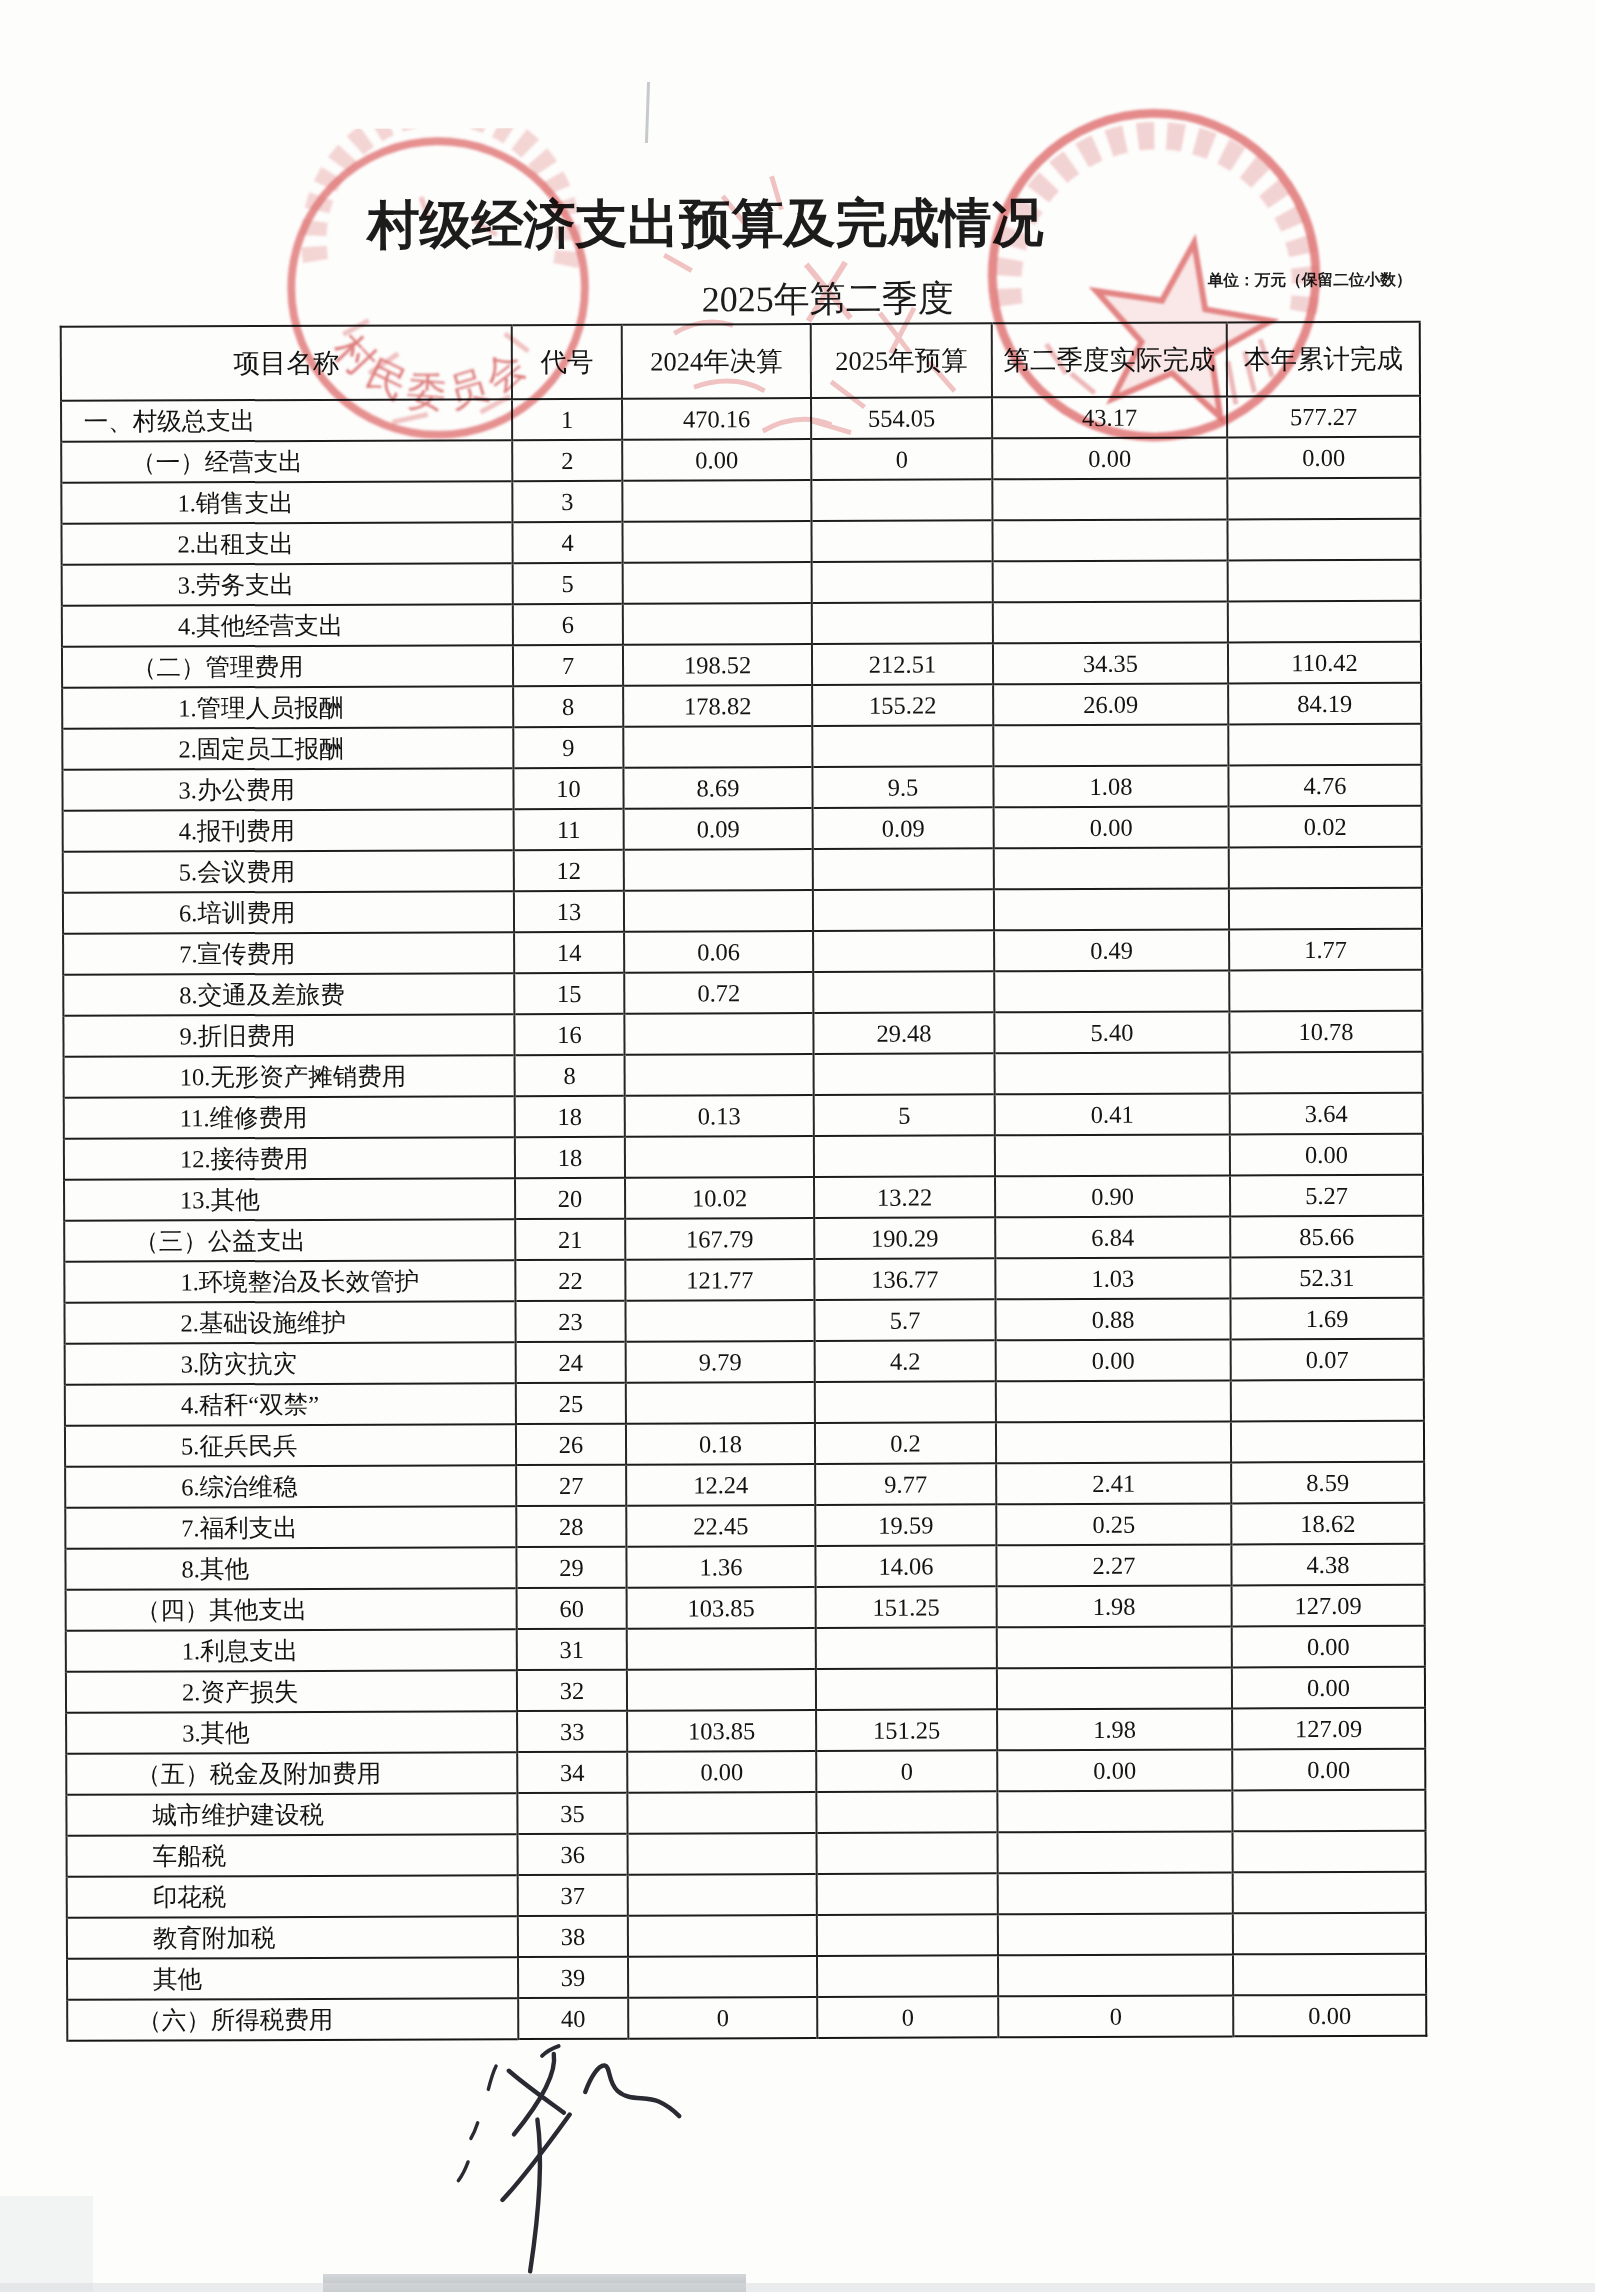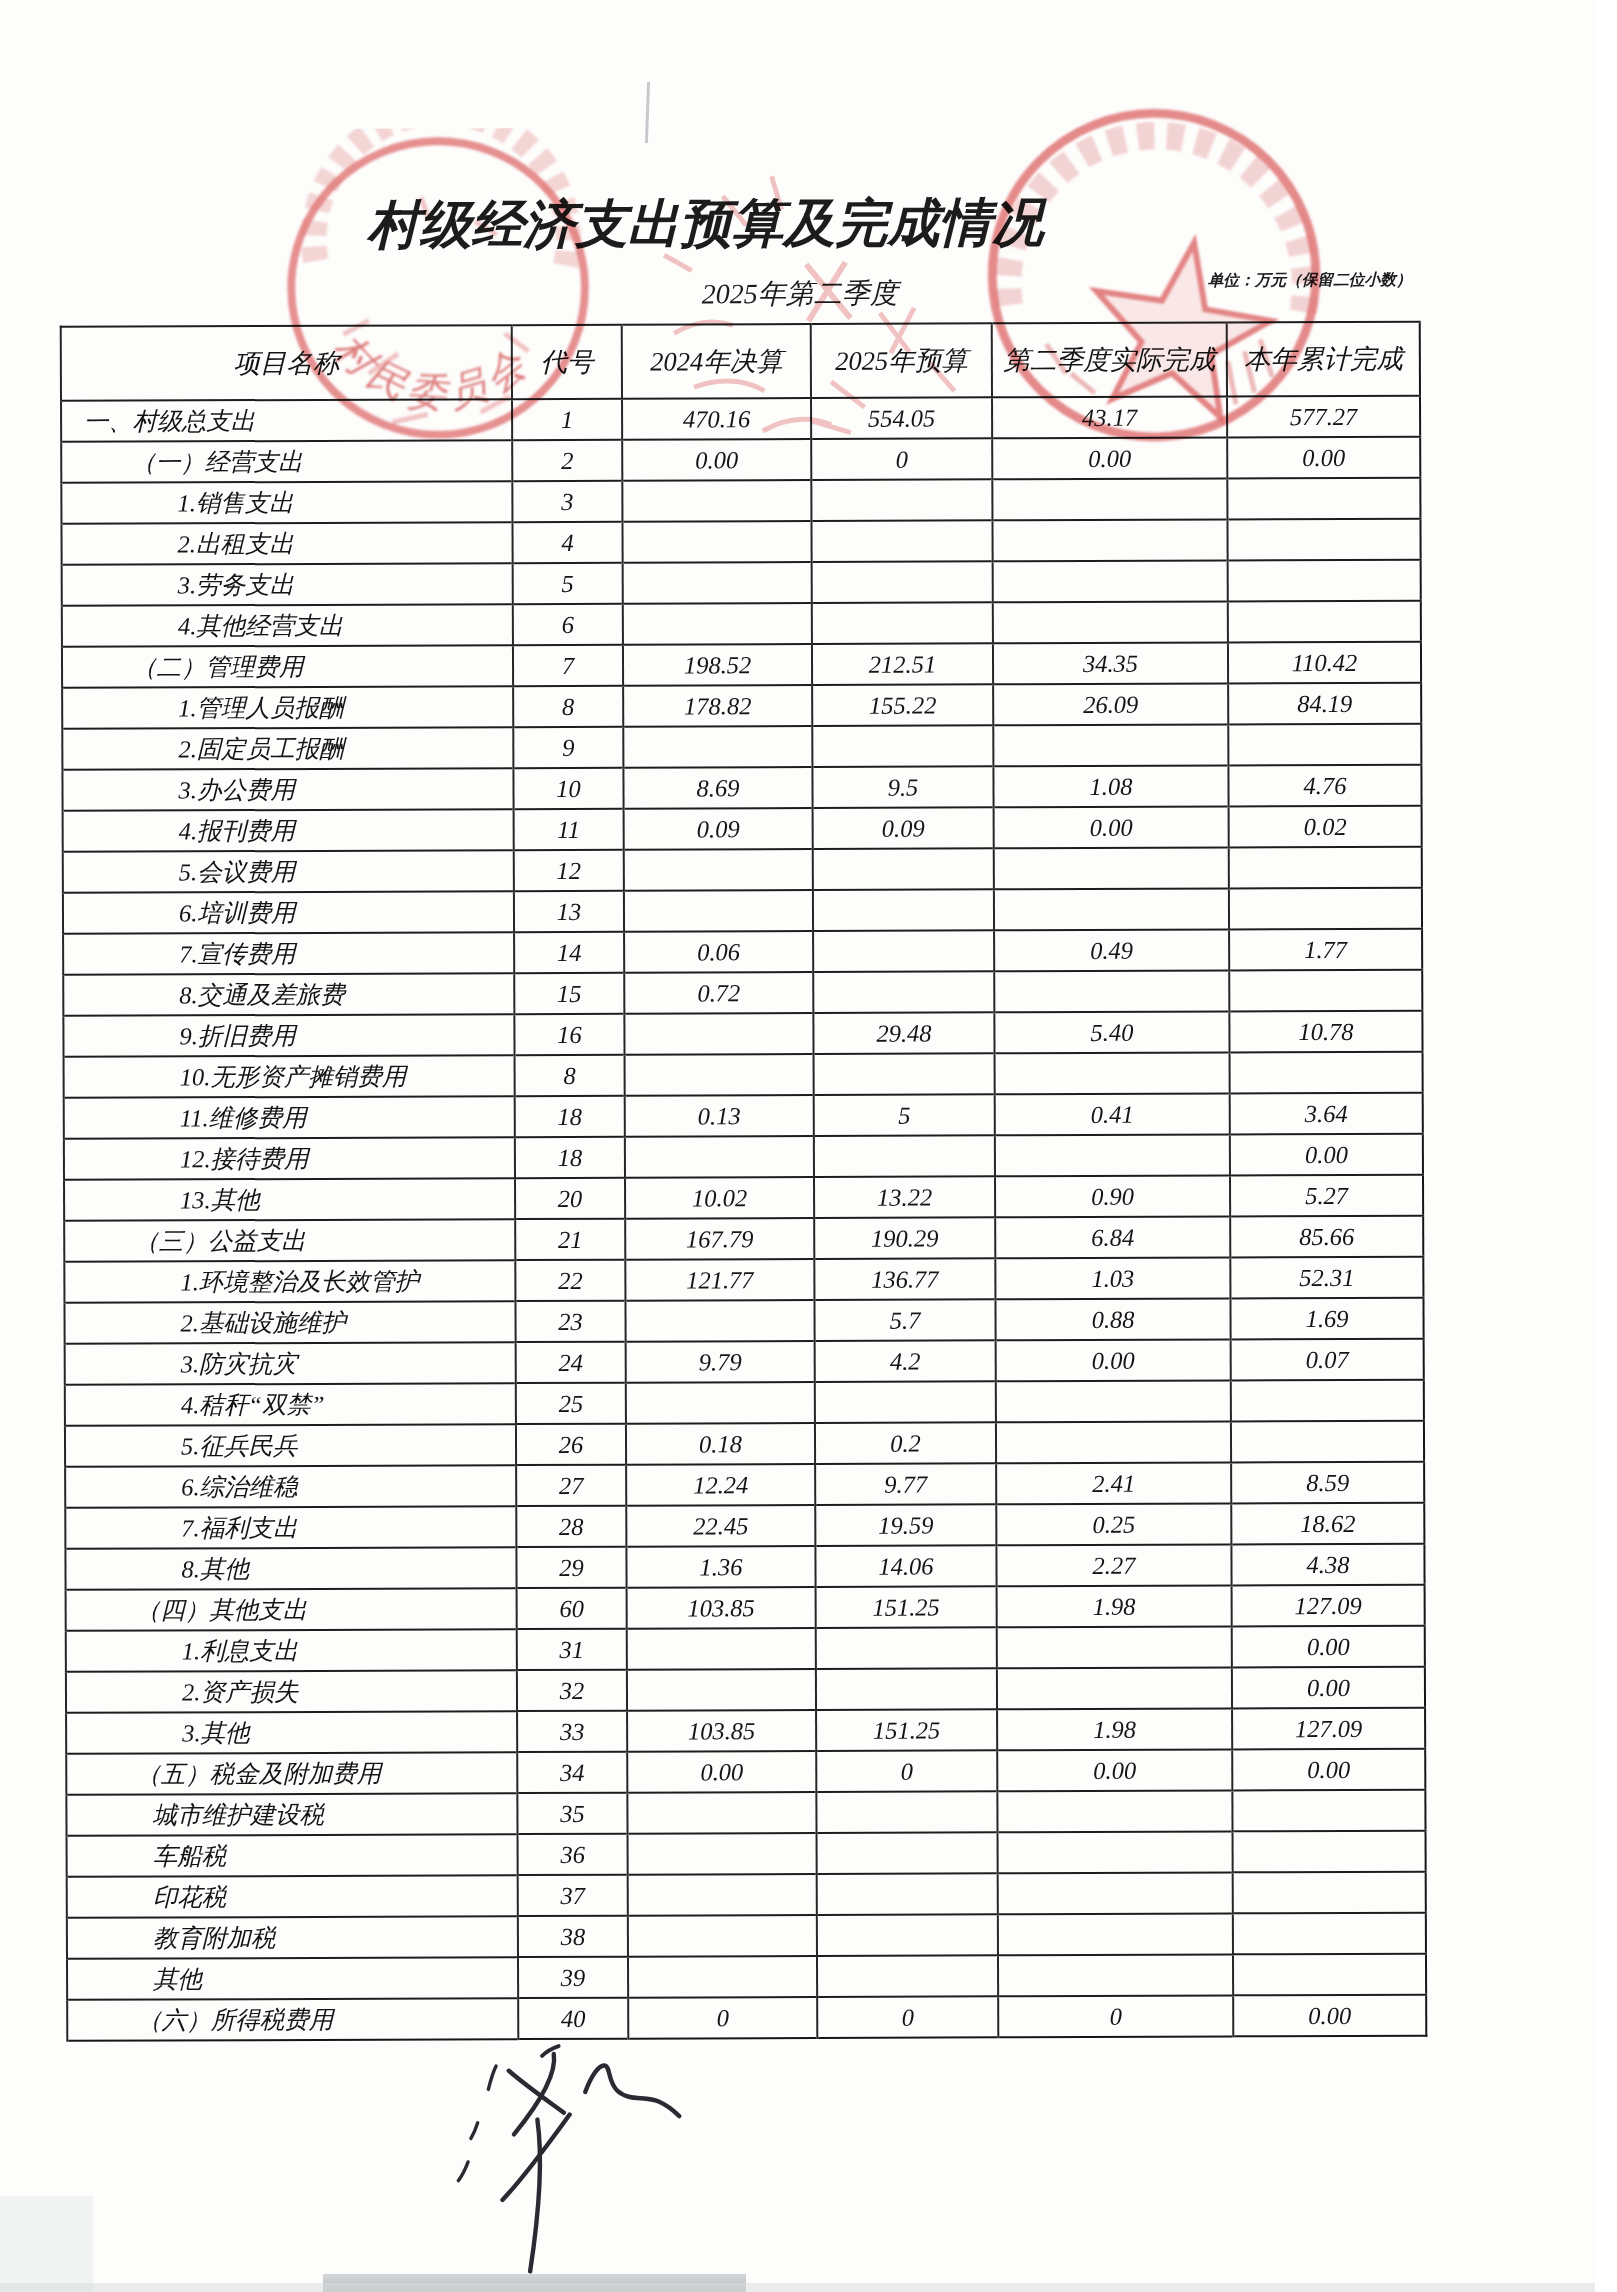--- a/index.html
+++ b/index.html
@@ -1,22 +1,22 @@
 <!DOCTYPE html>
 <html><head>
 <meta charset="utf-8">
 <style>
   html,body{margin:0;padding:0;background:#fff;}
   .page{position:relative;width:1595px;height:2293px;background:#fdfdfc;overflow:hidden;
-        font-family:"Liberation Serif","DejaVu Serif",serif;color:#161616;font-style:italic;}
+        font-family:"Liberation Serif","DejaVu Serif",serif;color:#161616;}
   .sheet{position:absolute;left:0;top:0;width:1617px;height:2293px;transform:rotate(-0.22deg);transform-origin:50% 40%;}
 
   .title{position:absolute;left:370px;top:189px;width:706px;height:69px;
          font-size:52px;font-weight:bold;letter-spacing:0px;white-space:nowrap;color:#1c1c1c;}
-  .subtitle{position:absolute;left:704px;top:275px;font-size:28px;color:#1c1c1c;white-space:nowrap;}
+  .subtitle{position:absolute;left:704px;top:275px;font-size:36px;color:#1c1c1c;white-space:nowrap;}
   .unitnote{position:absolute;left:1120px;top:272px;width:294px;text-align:right;
             font-size:15.7px;font-weight:bold;color:#1c1c1c;white-space:nowrap;}
 
   .tblwrap{position:absolute;left:62px;top:323px;width:1359px;}
   table{border-collapse:collapse;table-layout:fixed;width:1359px;}
   col.c0{width:451px}col.c1{width:110px}col.c2{width:189px}col.c3{width:181px}col.c4{width:235px}col.c5{width:193px}
   th,td{border-left:2px solid #262626;border-top:2.9px solid #1d1d1d;overflow:hidden;white-space:nowrap;}
   table{border:2.9px solid #161616;}
   thead tr{height:74px;}
   tbody tr{height:41px;}

